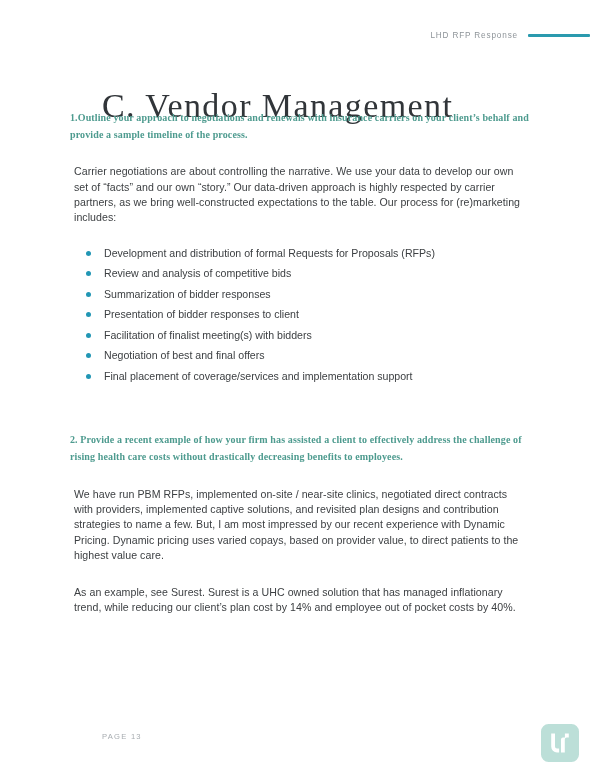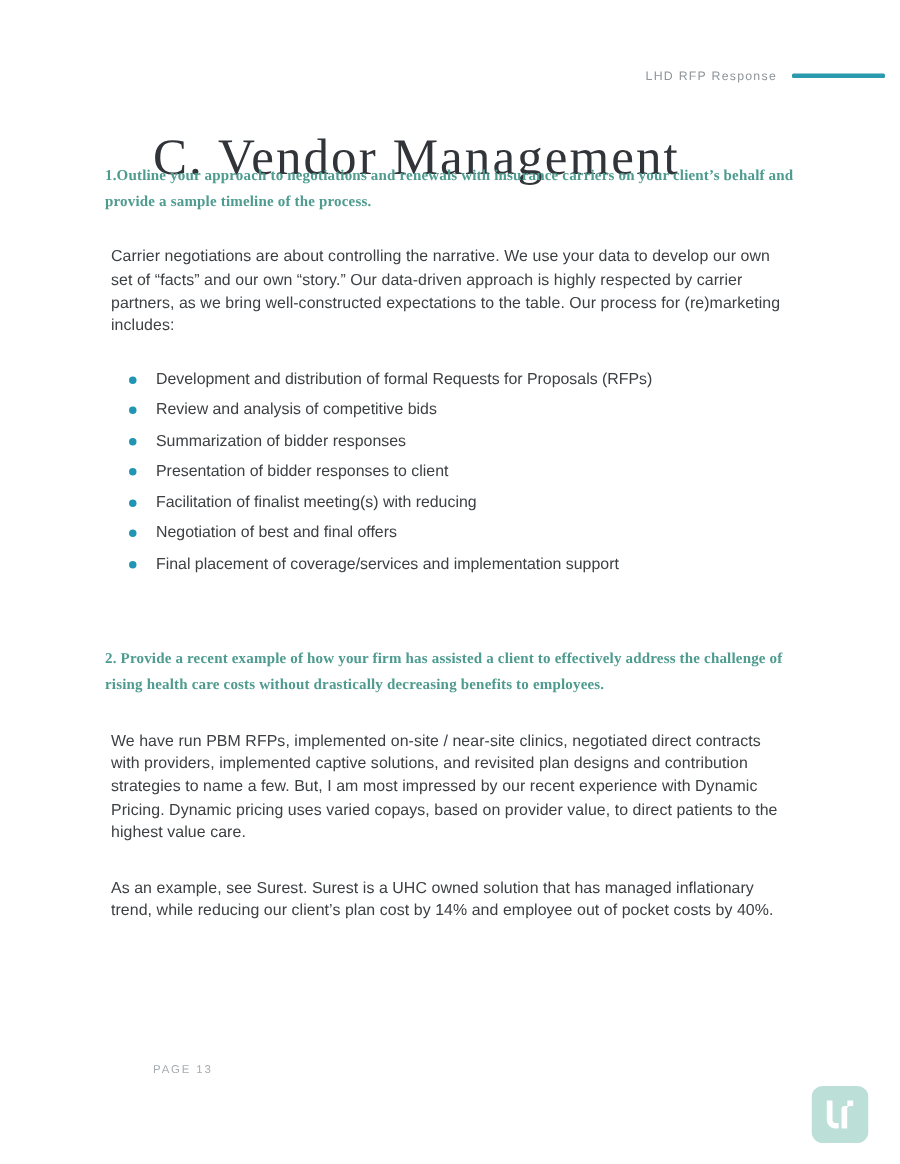--- a/index.html
+++ b/index.html
@@ -18,21 +18,21 @@
 
   .page {
     position: absolute;
     inset: 0;
     background: #ffffff;
   }
 
   
   .page-header {
     position: absolute;
-    top: 46px;
+    top: 31px;
     right: 10px;
     display: flex;
     align-items: center;
     gap: 10px;
     justify-content: center;
   }
   .header-title {
     font-size: 8.2px;
     letter-spacing: 0.85px;
     color: #8e9499;
@@ -111,21 +111,21 @@
     background: #2196b4;
   }
   .gap-md { height: 13px; }
   .gap-lg { height: 17px; }
   .gap-xl { height: 33px; }
 
   
   .page-footer-num {
     position: absolute;
     left: 70px;
-    top: 708px;
+    top: 732px;
     font-size: 7.6px;
     letter-spacing: 1.25px;
     color: #a7acb0;
     font-family: "Liberation Sans", sans-serif;
     padding-left: 32px;
   }
 
   .logo-mark {
     position: absolute;
     left: 541px;
@@ -166,21 +166,21 @@
         <li class="bullet-item">
           <span class="bullet-dot"></span>
           <span>Summarization of bidder responses</span>
         </li>
         <li class="bullet-item">
           <span class="bullet-dot"></span>
           <span>Presentation of bidder responses to client</span>
         </li>
         <li class="bullet-item">
           <span class="bullet-dot"></span>
-          <span>Facilitation of finalist meeting(s) with reducing</span>
+          <span>Facilitation of finalist meeting(s) with bidders</span>
         </li>
         <li class="bullet-item">
           <span class="bullet-dot"></span>
           <span>Negotiation of best and final offers</span>
         </li>
         <li class="bullet-item">
           <span class="bullet-dot"></span>
           <span>Final placement of coverage/services and implementation support</span>
         </li>
       </ul>

